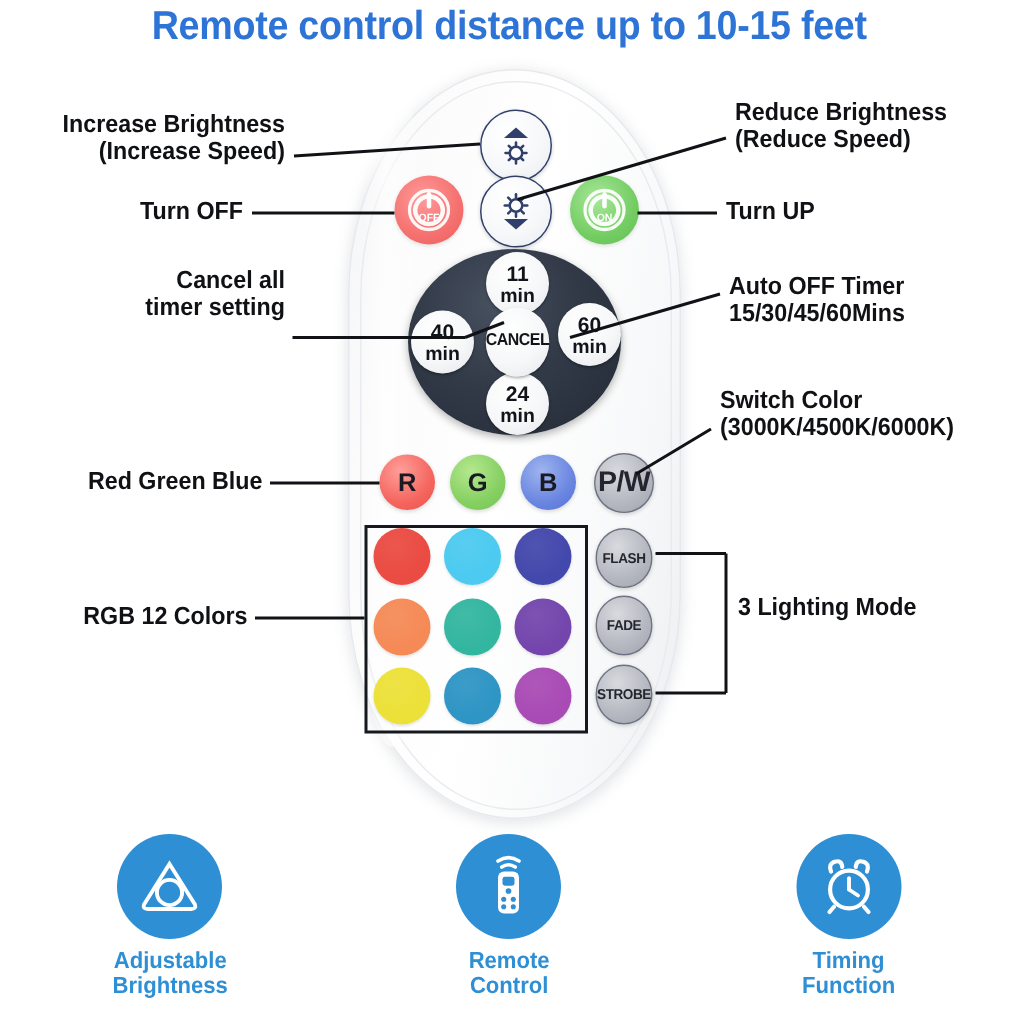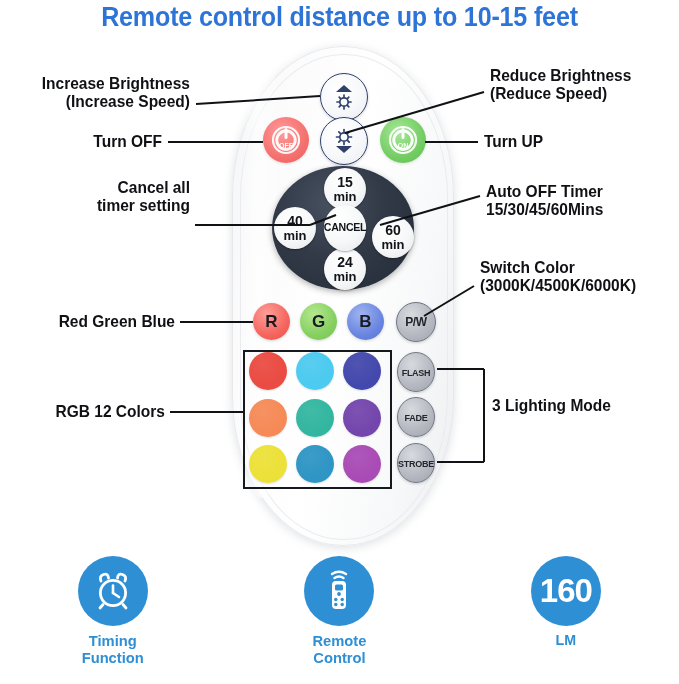--- a/index.html
+++ b/index.html
@@ -96,21 +96,21 @@
   #rgb-b{background:radial-gradient(circle at 38% 30%,#9fb4ef 0%,#6a86e0 60%,#5572d8 100%);}
 
   .gray-btn{
     border-radius:50%;
     display:flex;align-items:center;justify-content:center;
     background:radial-gradient(circle at 38% 30%,#d8dadf 0%,#b7bac2 55%,#9fa3ac 100%);
     border:1.4px solid #6d7380;
     color:#23262d;font-weight:bold;
     box-shadow:0 1px 3px rgba(0,0,0,0.18);
   }
-  #btn-pw{width:38px;height:38px;font-size:12px;letter-spacing:-0.4px;}
+  #btn-pw{width:38px;height:38px;font-size:19px;letter-spacing:-0.4px;}
   .mode-btn{width:38px;height:38px;font-size:9.5px;letter-spacing:-0.3px;transform:scaleX(0.95);}
 
   
   #color-grid{left:249px;top:352px;width:133px;height:131px;}
   .swatch{position:absolute;width:38px;height:38px;border-radius:50%;
           box-shadow:0 1px 2px rgba(0,0,0,0.12);}
   #grid-outline{
     left:243px;top:350px;width:145px;height:135px;
     border:2px solid #15181d;background:rgba(255,255,255,0.0);
   }
@@ -207,28 +207,28 @@
       <circle cx="17" cy="17" r="13" fill="none" stroke="#ffffff" stroke-width="2.2" opacity="0.92"></circle>
       <path d="M17 8 A9.2 9.2 0 1 0 17.01 8" fill="none" stroke="#ffffff" stroke-width="3" opacity="0.95"></path>
       <line x1="17" y1="6.5" x2="17" y2="14.5" stroke="#ffffff" stroke-width="3" stroke-linecap="round"></line>
       <text x="17" y="24.5" text-anchor="middle" font-family="'Liberation Sans',sans-serif" font-size="7" font-weight="bold" fill="#ffffff">ON</text>
     </svg>
   </div>
 
   <div class="abs" id="timer-pad"></div>
 
   <div class="abs timer-btn" style="left:324px;top:168px;width:42px;height:42px;">
-    <span class="tnum">15</span>
+    <span class="tnum">11</span>
     <span class="tunit">min</span>
   </div>
   <div class="abs timer-btn" style="left:274px;top:207px;width:42px;height:42px;">
     <span class="tnum">40</span>
     <span class="tunit">min</span>
   </div>
-  <div class="abs timer-btn" style="left:372px;top:216px;width:42px;height:42px;">
+  <div class="abs timer-btn" style="left:372px;top:202px;width:42px;height:42px;">
     <span class="tnum">60</span>
     <span class="tunit">min</span>
   </div>
   <div class="abs timer-btn" style="left:324px;top:248px;width:42px;height:42px;">
     <span class="tnum">24</span>
     <span class="tunit">min</span>
   </div>
   <div class="abs timer-btn" id="btn-cancel" style="left:322px;top:205px;width:46px;height:46px;">CANCEL</div>
 
   <div class="abs rgb-btn" id="rgb-r" style="left:253px;top:303px;">R</div>
@@ -322,36 +322,31 @@
     <div>RGB 12 Colors</div>
   </div>
 
   <div class="abs label r" style="left:492px;top:396px;width:187px;">
     <div>3 Lighting Mode</div>
   </div>
 
   <div class="abs" id="features">
 
 
-
     <div class="feature">
       <div class="fcircle">
         <svg width="46" height="46" viewBox="0 0 46 46">
-          <circle cx="23" cy="25" r="12.6" fill="none" stroke="#ffffff" stroke-width="2.8"></circle>
-          <path d="M11 13 Q9 8 13.5 6.5 Q18 5 18.5 10" fill="none" stroke="#ffffff" stroke-width="2.8" stroke-linecap="round"></path>
-          <path d="M35 13 Q37 8 32.5 6.5 Q28 5 27.5 10" fill="none" stroke="#ffffff" stroke-width="2.8" stroke-linecap="round"></path>
-          <line x1="23" y1="25" x2="23" y2="17.5" stroke="#ffffff" stroke-width="2.6" stroke-linecap="round"></line>
-          <line x1="23" y1="25" x2="29" y2="29" stroke="#ffffff" stroke-width="2.6" stroke-linecap="round"></line>
-          <line x1="13" y1="36.5" x2="10" y2="40" stroke="#ffffff" stroke-width="2.8" stroke-linecap="round"></line>
-          <line x1="33" y1="36.5" x2="36" y2="40" stroke="#ffffff" stroke-width="2.8" stroke-linecap="round"></line>
+          <path d="M23 8 L40 35 Q41 38 37.5 38 L8.5 38 Q5 38 6 35 Z" fill="none" stroke="#ffffff" stroke-width="2.6"></path>
+          <circle cx="23" cy="27" r="8.4" fill="none" stroke="#ffffff" stroke-width="2.6"></circle>
+          <path d="M23 18.8 A8.2 8.2 0 0 1 26.6 34 A6.2 6.2 0 1 0 23 18.8 Z" fill="#ffffff"></path>
         </svg>
       </div>
       <div class="ftext">
-        <div>Timing</div>
-        <div>Function</div>
+        <div>Adjustable</div>
+        <div>Brightness</div>
       </div>
     </div>
 
     <div class="feature">
       <div class="fcircle">
         <svg width="46" height="46" viewBox="0 0 46 46">
           <path d="M16 6 Q23 1.5 30 6" fill="none" stroke="#ffffff" stroke-width="2.4" stroke-linecap="round"></path>
           <path d="M18.5 10 Q23 7 27.5 10" fill="none" stroke="#ffffff" stroke-width="2.4" stroke-linecap="round"></path>
           <rect x="16" y="13" width="14" height="28" rx="4" fill="#ffffff"></rect>
           <rect x="19" y="16.5" width="8" height="6" rx="1.6" fill="#2e8fd4"></rect>
@@ -362,21 +357,33 @@
           <circle cx="26.2" cy="36.5" r="1.7" fill="#2e8fd4"></circle>
         </svg>
       </div>
       <div class="ftext">
         <div>Remote</div>
         <div>Control</div>
       </div>
     </div>
 
     <div class="feature">
-      <div class="fcircle lm">160</div>
-      <div class="ftext small">
-        <div>LM</div>
+      <div class="fcircle">
+        <svg width="46" height="46" viewBox="0 0 46 46">
+          <circle cx="23" cy="25" r="12.6" fill="none" stroke="#ffffff" stroke-width="2.8"></circle>
+          <path d="M11 13 Q9 8 13.5 6.5 Q18 5 18.5 10" fill="none" stroke="#ffffff" stroke-width="2.8" stroke-linecap="round"></path>
+          <path d="M35 13 Q37 8 32.5 6.5 Q28 5 27.5 10" fill="none" stroke="#ffffff" stroke-width="2.8" stroke-linecap="round"></path>
+          <line x1="23" y1="25" x2="23" y2="17.5" stroke="#ffffff" stroke-width="2.6" stroke-linecap="round"></line>
+          <line x1="23" y1="25" x2="29" y2="29" stroke="#ffffff" stroke-width="2.6" stroke-linecap="round"></line>
+          <line x1="13" y1="36.5" x2="10" y2="40" stroke="#ffffff" stroke-width="2.8" stroke-linecap="round"></line>
+          <line x1="33" y1="36.5" x2="36" y2="40" stroke="#ffffff" stroke-width="2.8" stroke-linecap="round"></line>
+        </svg>
+      </div>
+      <div class="ftext">
+        <div>Timing</div>
+        <div>Function</div>
       </div>
     </div>
 
+
   </div>
 
 </div>
 
 </body></html>

